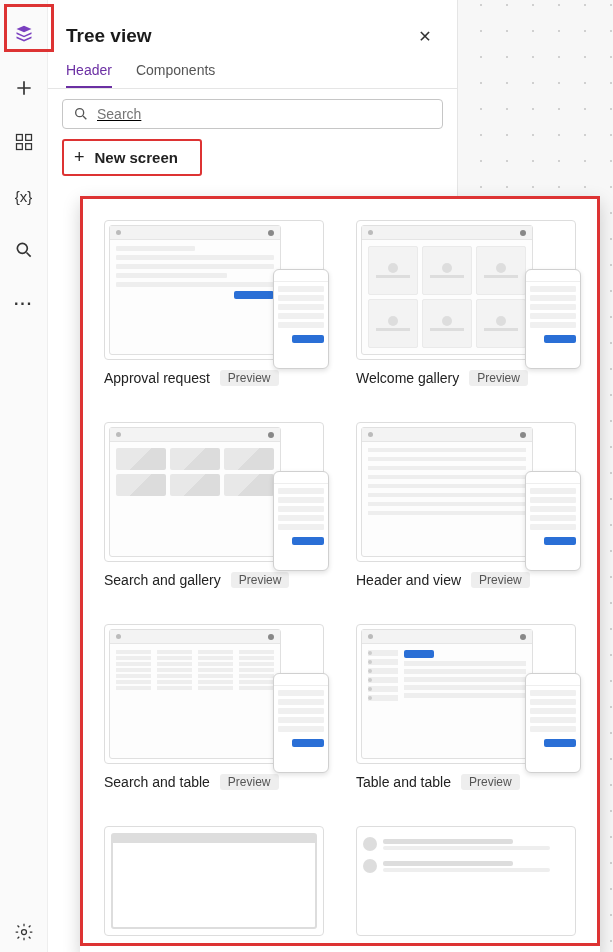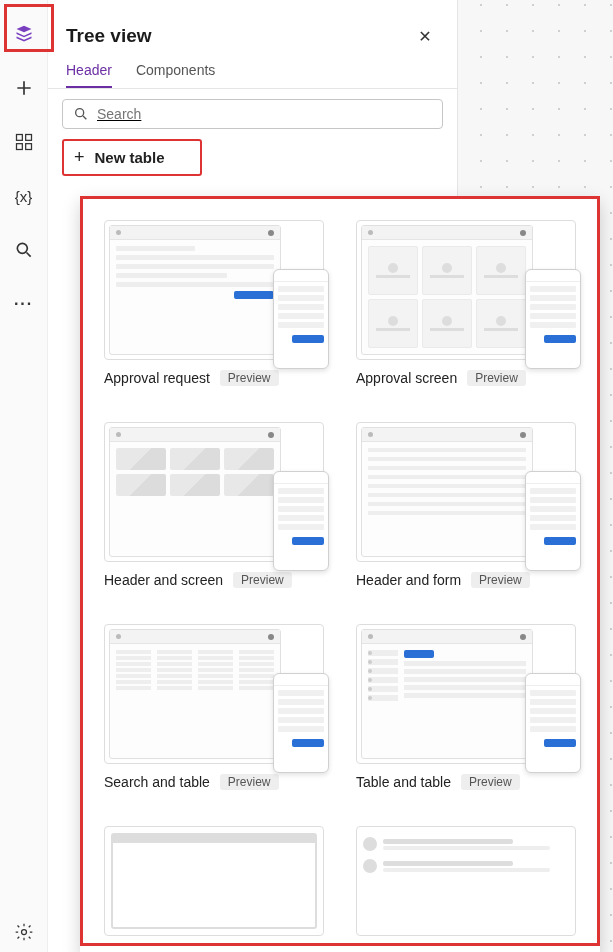--- a/index.html
+++ b/index.html
@@ -147,21 +147,21 @@
       <svg viewBox="0 0 24 24" stroke="currentColor" stroke-width="2" fill="none">
           <circle cx="10" cy="10" r="6"></circle>
           <path d="M15 15l5 5"></path>
         </svg>
       <input type="text" placeholder="Search" style="">
     </div>
   </div>
   <div class="newscreen-row">
     <div class="newscreen-btn">
       <span class="plus">+</span>
-      <span>New table</span>
+      <span>New screen</span>
     </div>
   </div>
 </div>
 
 <div class="canvas">
   <div class="dotgrid"></div>
 </div>
 
 <div class="gallery-pop">
   <div class="gallery-inner">
@@ -243,21 +243,21 @@
                 <div class="row"></div>
                 <div class="row"></div>
                 <div class="row"></div>
                 <div class="row"></div>
                 <div class="row"></div>
                 <div class="btn"></div>
               </div>
             </div>
           </div>
           <div class="tpl-label">
-            <span class="tpl-name">Approval screen</span>
+            <span class="tpl-name">Welcome gallery</span>
             <span class="badge">Preview</span>
           </div>
         </div>
         <div class="tpl">
           <div class="thumb">
             <div class="desktop">
               <div class="hdr">
                 <div class="dot"></div>
                 <div class="avr"></div>
               </div>
@@ -278,21 +278,21 @@
                 <div class="row"></div>
                 <div class="row"></div>
                 <div class="row"></div>
                 <div class="row"></div>
                 <div class="row"></div>
                 <div class="btn"></div>
               </div>
             </div>
           </div>
           <div class="tpl-label">
-            <span class="tpl-name">Header and screen</span>
+            <span class="tpl-name">Search and gallery</span>
             <span class="badge">Preview</span>
           </div>
         </div>
         <div class="tpl">
           <div class="thumb">
             <div class="desktop">
               <div class="hdr">
                 <div class="dot"></div>
                 <div class="avr"></div>
               </div>
@@ -315,21 +315,21 @@
                 <div class="row"></div>
                 <div class="row"></div>
                 <div class="row"></div>
                 <div class="row"></div>
                 <div class="row"></div>
                 <div class="btn"></div>
               </div>
             </div>
           </div>
           <div class="tpl-label">
-            <span class="tpl-name">Header and form</span>
+            <span class="tpl-name">Header and view</span>
             <span class="badge">Preview</span>
           </div>
         </div>
         <div class="tpl">
           <div class="thumb">
             <div class="desktop">
               <div class="hdr">
                 <div class="dot"></div>
                 <div class="avr"></div>
               </div>

